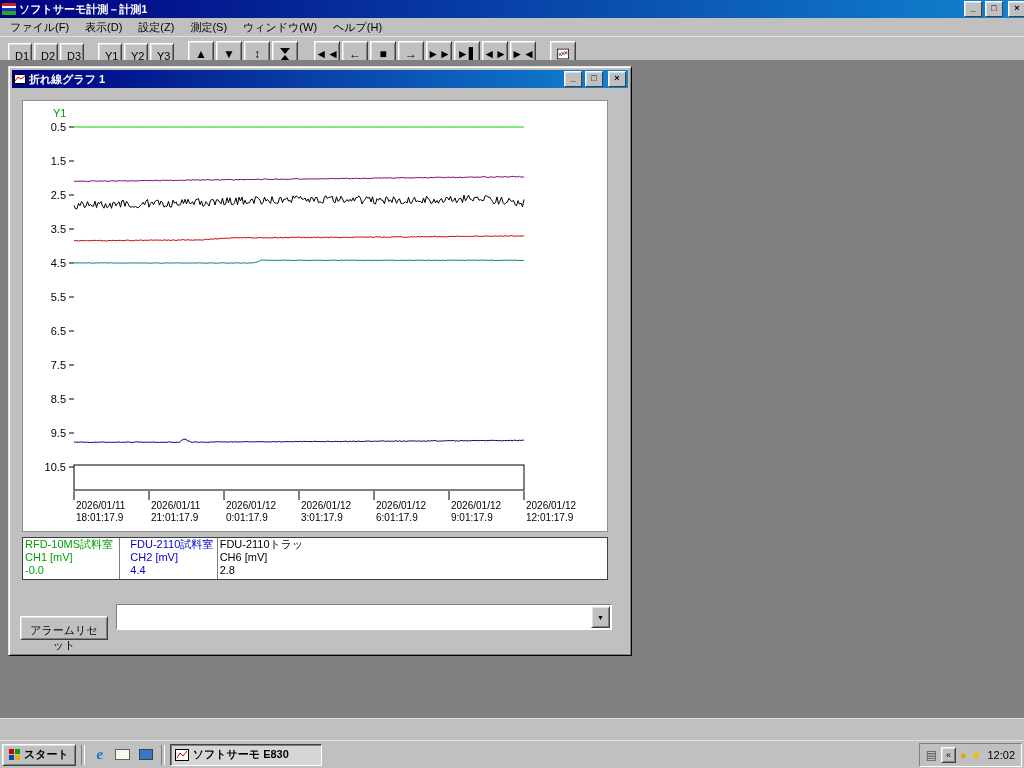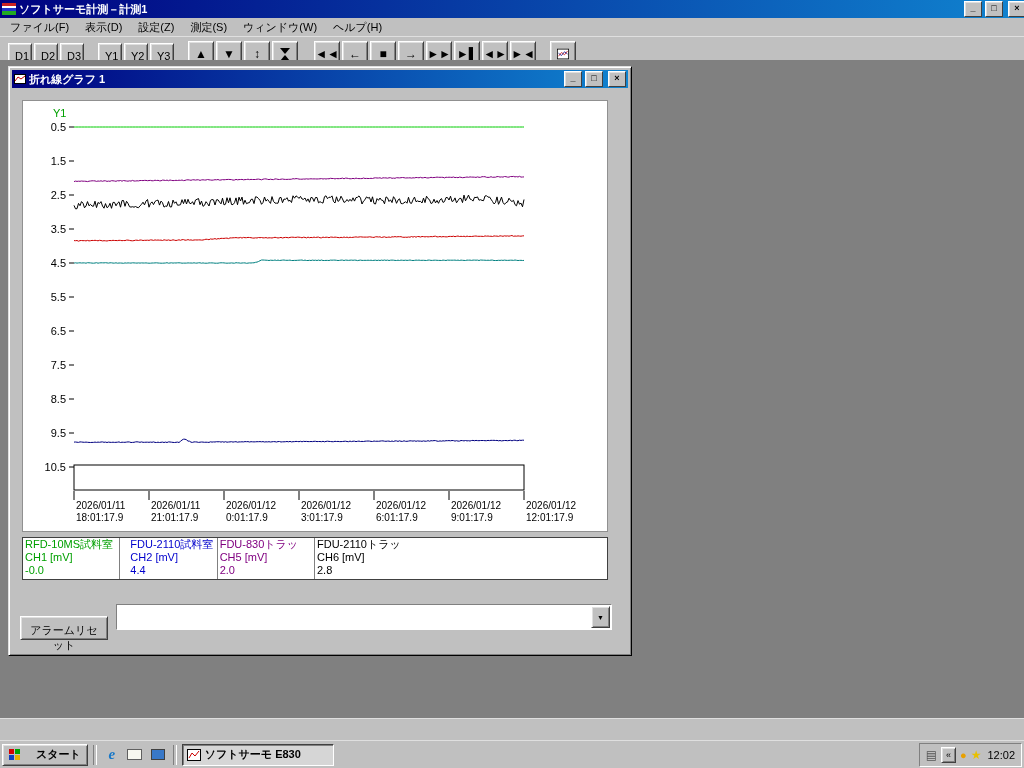--- a/index.html
+++ b/index.html
@@ -67,21 +67,21 @@
   #statusbar{position:absolute;left:0;top:718px;width:1024px;height:22px;background:#c0c0c0;
              display:flex;gap:3px;padding:2px 3px;box-sizing:border-box;border-top:1px solid #dfdfdf;}
   .sb-panel{padding:1px 5px;background:#c0c0c0;white-space:nowrap;overflow:hidden;margin-top:27px;}
   .sb-msg{width:150px;flex:0 0 auto;}
   .sb-fill{flex:1;}
 
   
   #taskbar{position:absolute;left:0;top:740px;width:1024px;height:28px;background:#c0c0c0;
            border-top:1px solid #dfdfdf;display:flex;align-items:center;gap:3px;padding:0 2px;
            box-sizing:border-box;}
-  .start-btn{height:22px;display:inline-flex;align-items:center;gap:16px;padding:0 6px;
+  .start-btn{height:22px;display:inline-flex;align-items:center;gap:4px;padding:0 6px;
              font-weight:bold;font-size:11px;}
   .flag{display:inline-grid;grid-template-columns:5px 5px;grid-template-rows:5px 5px;gap:1px;}
   .flag i{display:block;}
   .f1{background:#d40000}.f2{background:#00a400}.f3{background:#1040c0}.f4{background:#e8b000}
   .tb-sep{width:2px;height:20px;border-left:1px solid #808080;border-right:1px solid #fff;margin:0 2px;}
   .ql{width:20px;height:20px;display:inline-flex;align-items:center;justify-content:center;}
   .ql-ie{color:#1878c8;font-weight:bold;font-style:italic;font-size:15px;
          font-family:"Liberation Serif","DejaVu Serif",serif;}
   .ql-mail::before{content:"";width:13px;height:9px;background:#f8f8f0;border:1px solid #606060;display:block;}
   .ql-desk::before{content:"";width:12px;height:9px;background:#3878c8;border:1px solid #404040;display:block;}
@@ -247,25 +247,20 @@
           <div class="legend-cell" style="color: rgb(0, 160, 0);">
             <div class="lg-line">RFD-10MS試料室</div>
             <div class="lg-line">CH1 [mV]</div>
             <div class="lg-line">-0.0</div>
           </div>
           <div class="legend-cell" style="color: rgb(0, 0, 204); margin-left: 8px;">
             <div class="lg-line">FDU-2110試料室</div>
             <div class="lg-line">CH2 [mV]</div>
             <div class="lg-line">4.4</div>
           </div>
-          <div class="legend-cell" style="color: rgb(128, 0, 128);">
-            <div class="lg-line">FDU-830トラッ</div>
-            <div class="lg-line">CH5 [mV]</div>
-            <div class="lg-line">2.0</div>
-          </div>
           <div class="legend-cell" style="color: rgb(0, 0, 0);">
             <div class="lg-line">FDU-2110トラッ</div>
             <div class="lg-line">CH6 [mV]</div>
             <div class="lg-line">2.8</div>
           </div>
         </div>
       <button class="raised alarm-btn">アラームリセット</button>
       <div class="combo sunken">
         <span class="combo-val"></span>
         <span class="combo-arrow raised">

